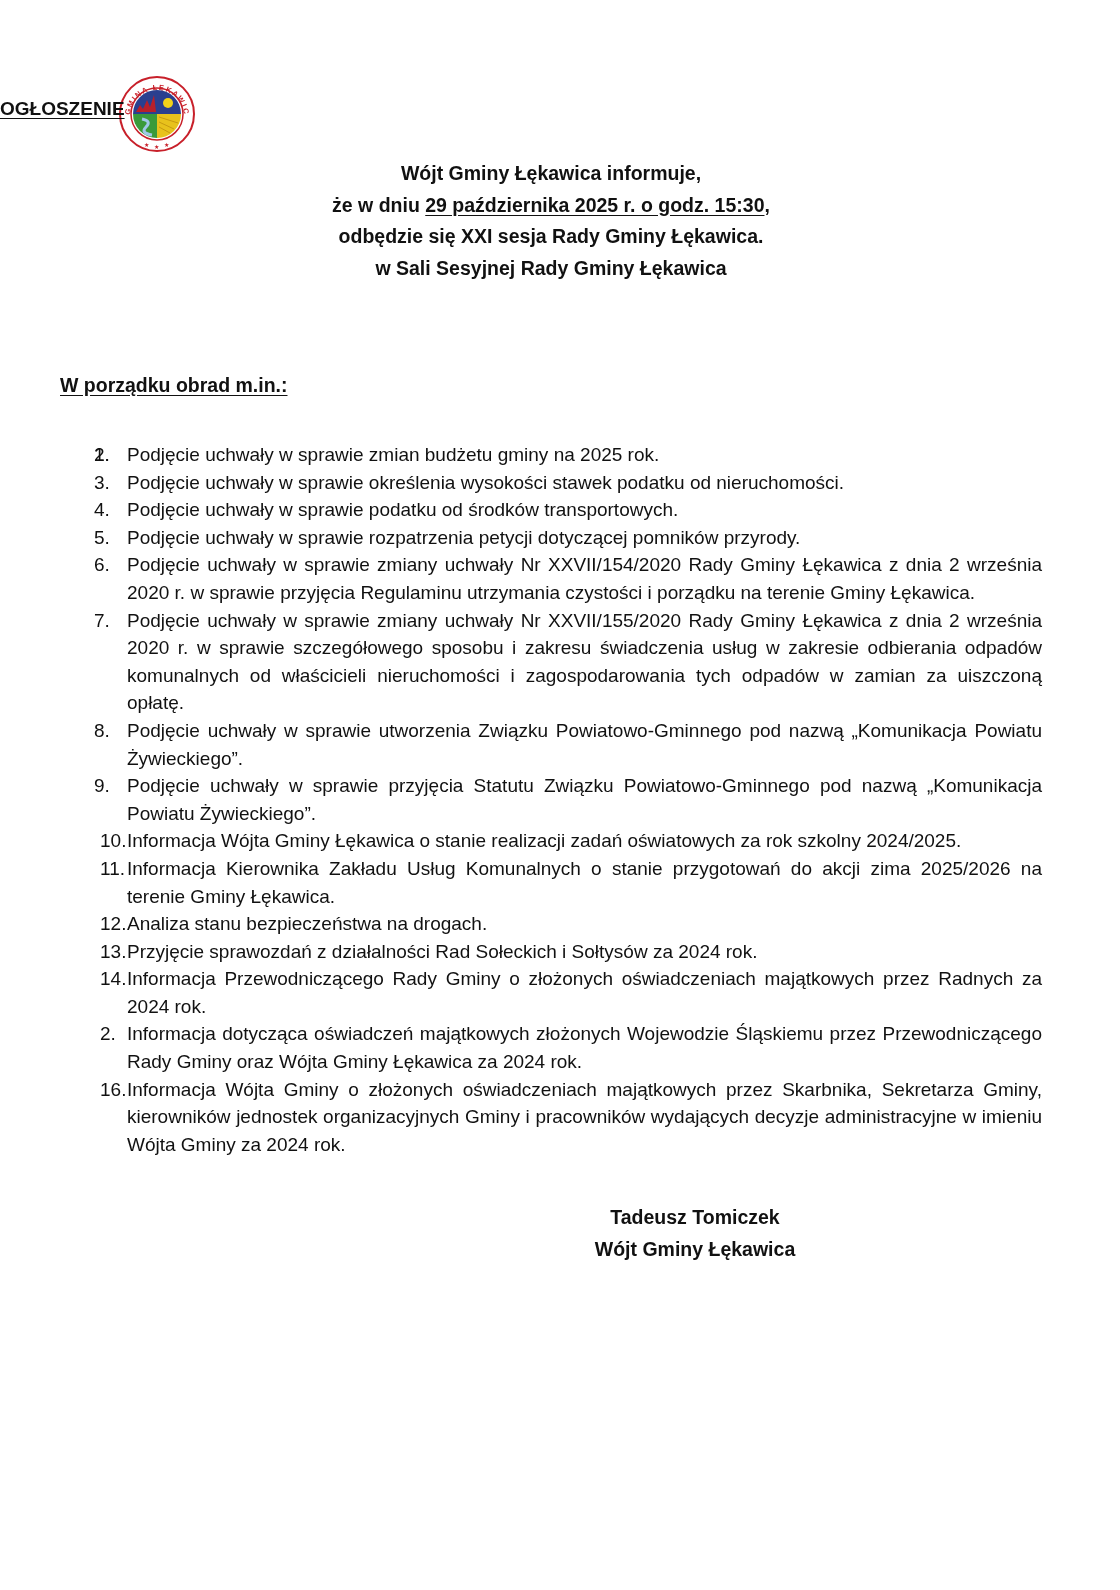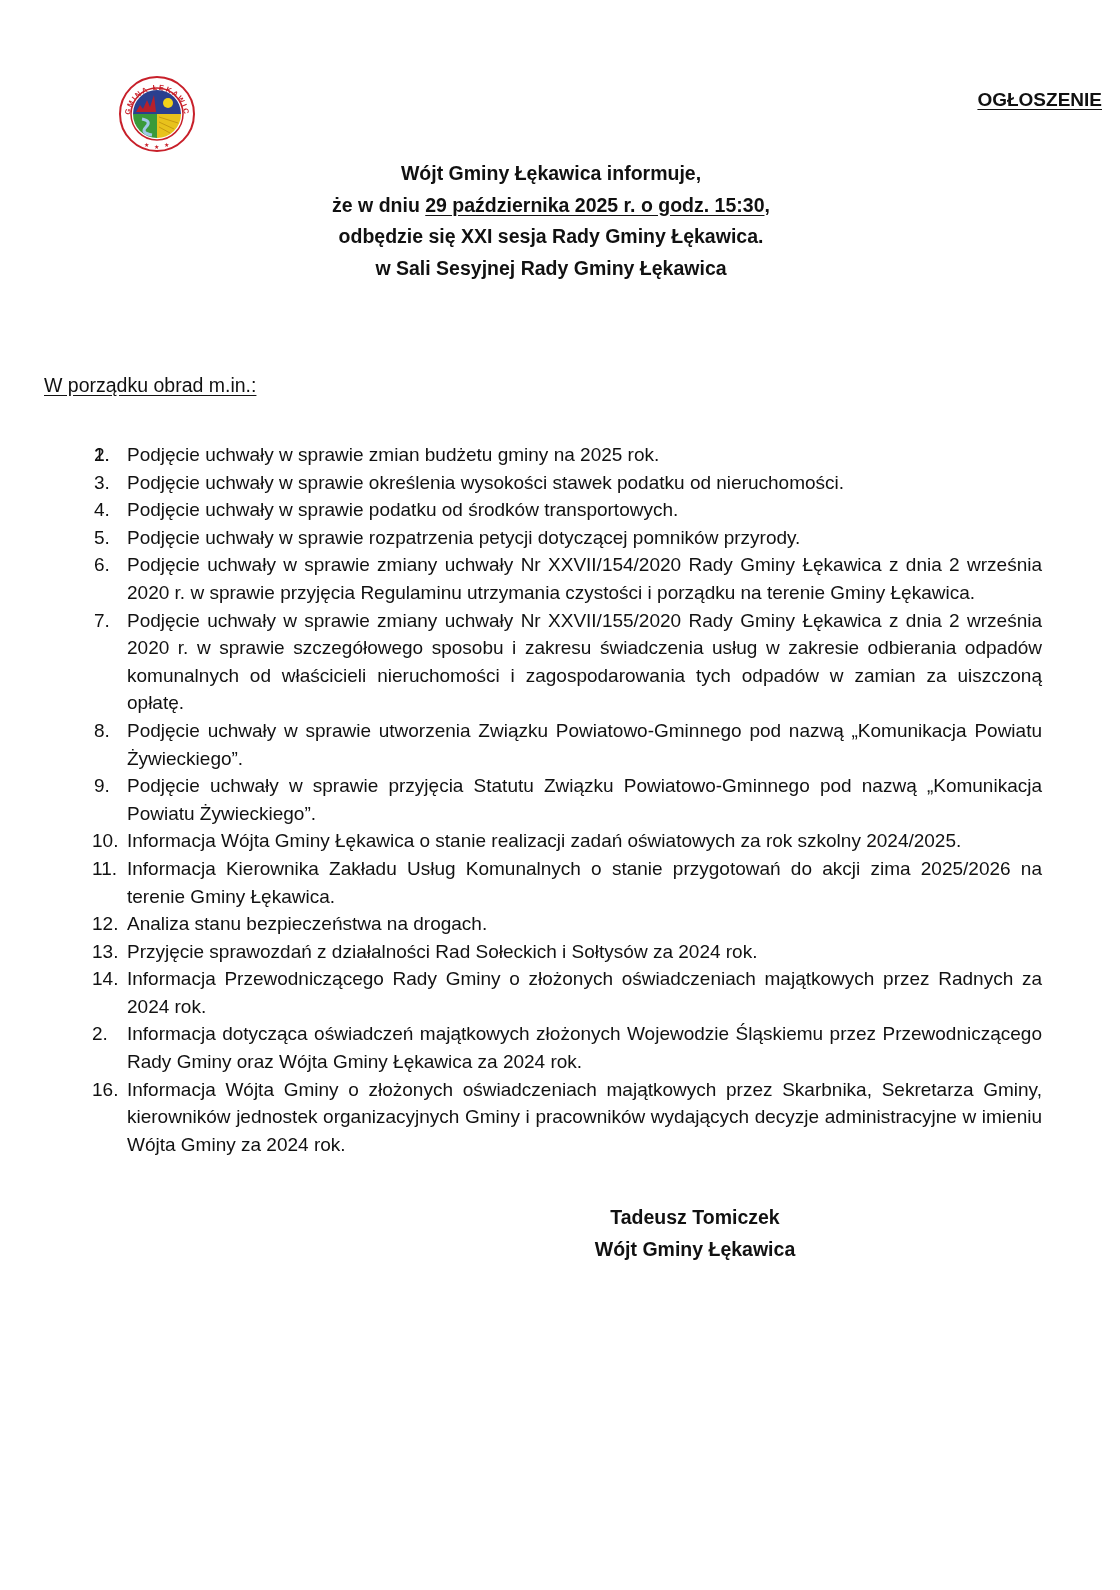--- a/index.html
+++ b/index.html
@@ -1,31 +1,31 @@
 <!DOCTYPE html>
 <html><head>
 <meta charset="utf-8">
 <style>
   html, body { margin: 0; padding: 0; background: #ffffff; }
   body { width: 1120px; height: 1590px; position: relative; overflow: hidden;
          font-family: "Liberation Sans", "DejaVu Sans", sans-serif; color: #111; }
   .logo { position: absolute; left: 118px; top: 75px; width: 78px; height: 78px; }
-  .title { position: absolute; left: 0; width: 1102px; top: 89px; text-align: right;
+  .title { position: absolute; left: 0; width: 1102px; top: 98px; text-align: left;
            font-weight: bold; font-size: 19px; }
   .title span { text-decoration: underline; text-underline-offset: 3px; }
   .intro { position: absolute; left: 0; width: 1102px; top: 150px; text-align: center;
            font-weight: bold; font-size: 19.5px; line-height: 31.5px; margin-top: 8px; }
   .intro .u { text-decoration: underline; text-underline-offset: 3px; }
-  .agenda-heading { position: absolute; left: 44px; top: 374px; font-weight: normal; font-size: 19.5px;
+  .agenda-heading { position: absolute; left: 60px; top: 374px; font-weight: bold; font-size: 19.5px;
                     text-decoration: underline; text-underline-offset: 3px; }
   .agenda { position: absolute; left: 92px; top: 441px; width: 950px; margin: 0; padding: 0;
             list-style: none; font-size: 19px; line-height: 27.6px; }
   .agenda li { position: relative; padding-left: 35px; text-align: justify; text-align-last: left; }
   .agenda li .num { position: absolute; left: 2px; top: 0; }
-  .agenda li.two .num { left: 0; }
+  .agenda li.two .num { left: 8px; }
   .sig { position: absolute; left: 560px; width: 270px; text-align: center; font-weight: bold; font-size: 19.5px; line-height: 32px; top: 1201px; }
 </style>
 </head>
 <body>
 
 <div class="logo">
   <svg width="78" height="78" viewBox="0 0 78 78">
     <circle cx="39" cy="39" r="37" fill="#fff" stroke="#c8202a" stroke-width="2"></circle>
     <circle cx="39" cy="39" r="26" fill="#fff" stroke="#c8202a" stroke-width="1.5"></circle>
     <defs>

